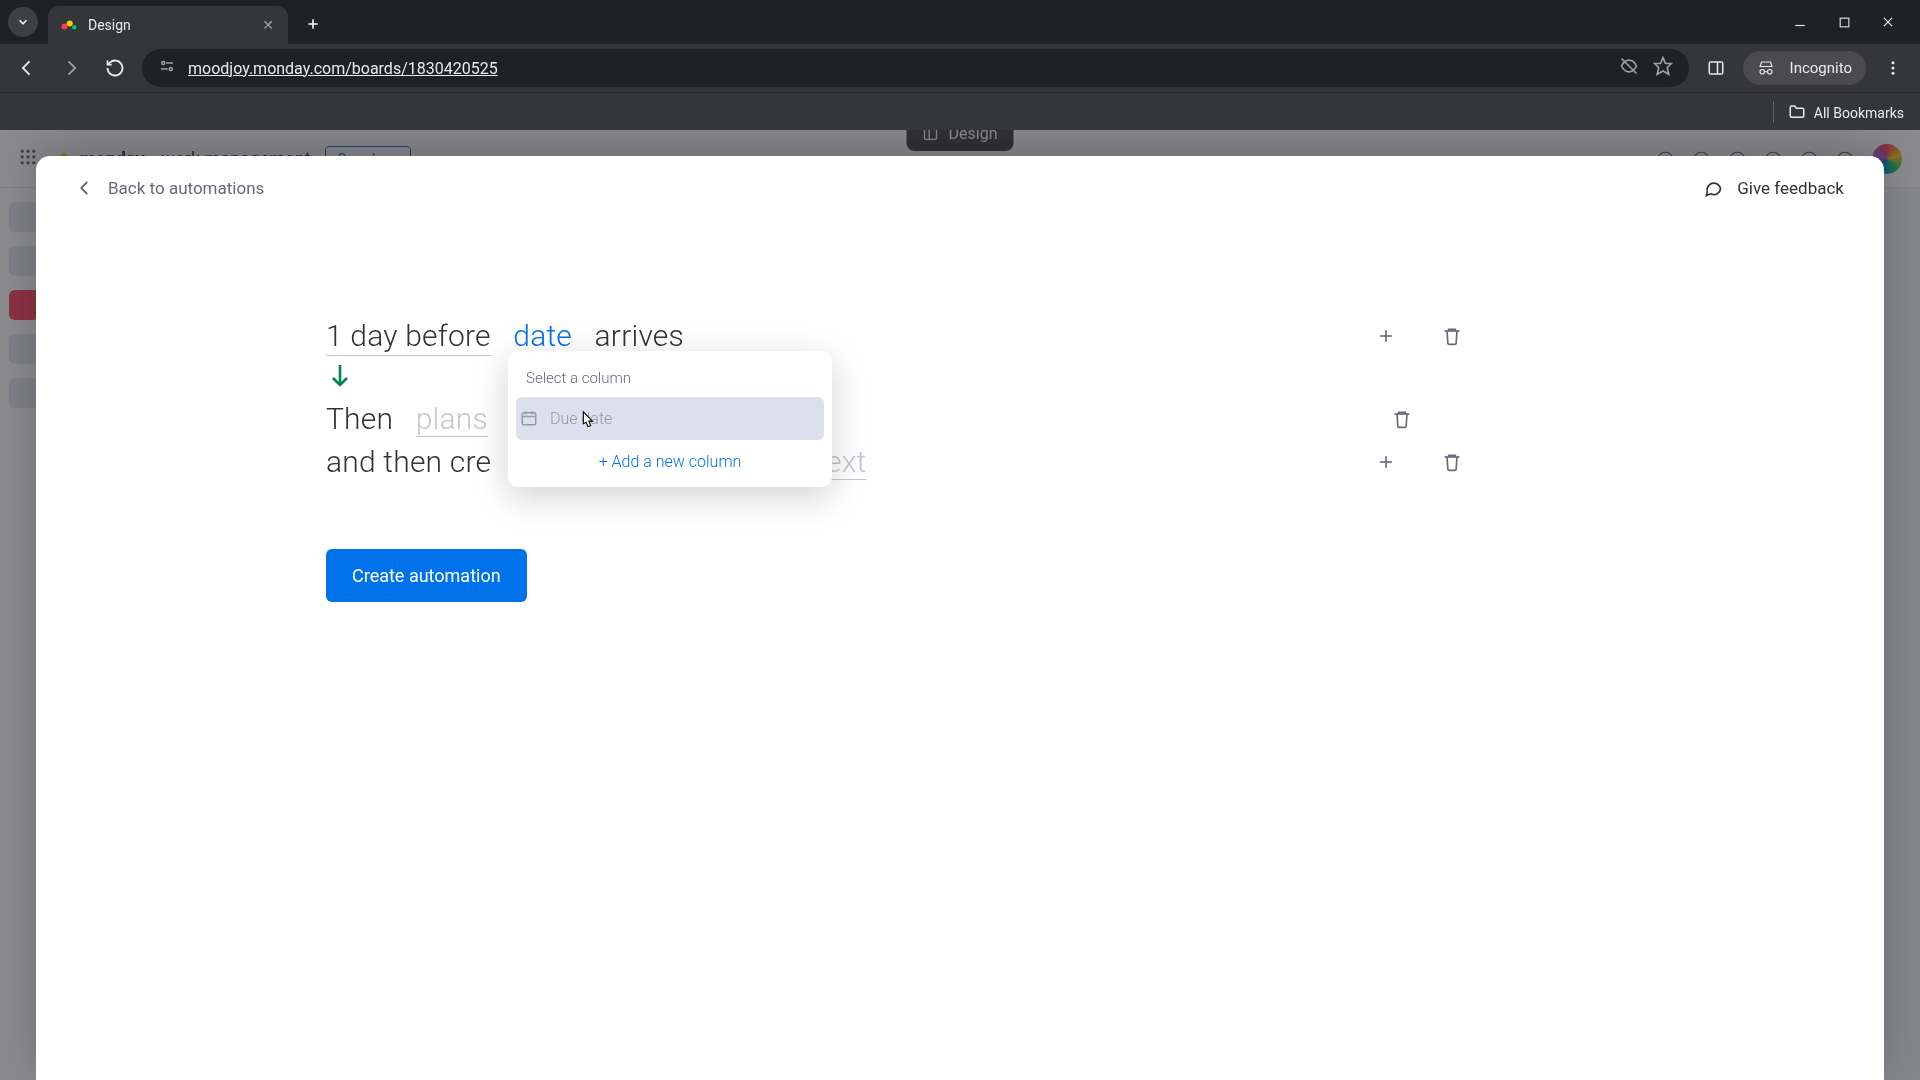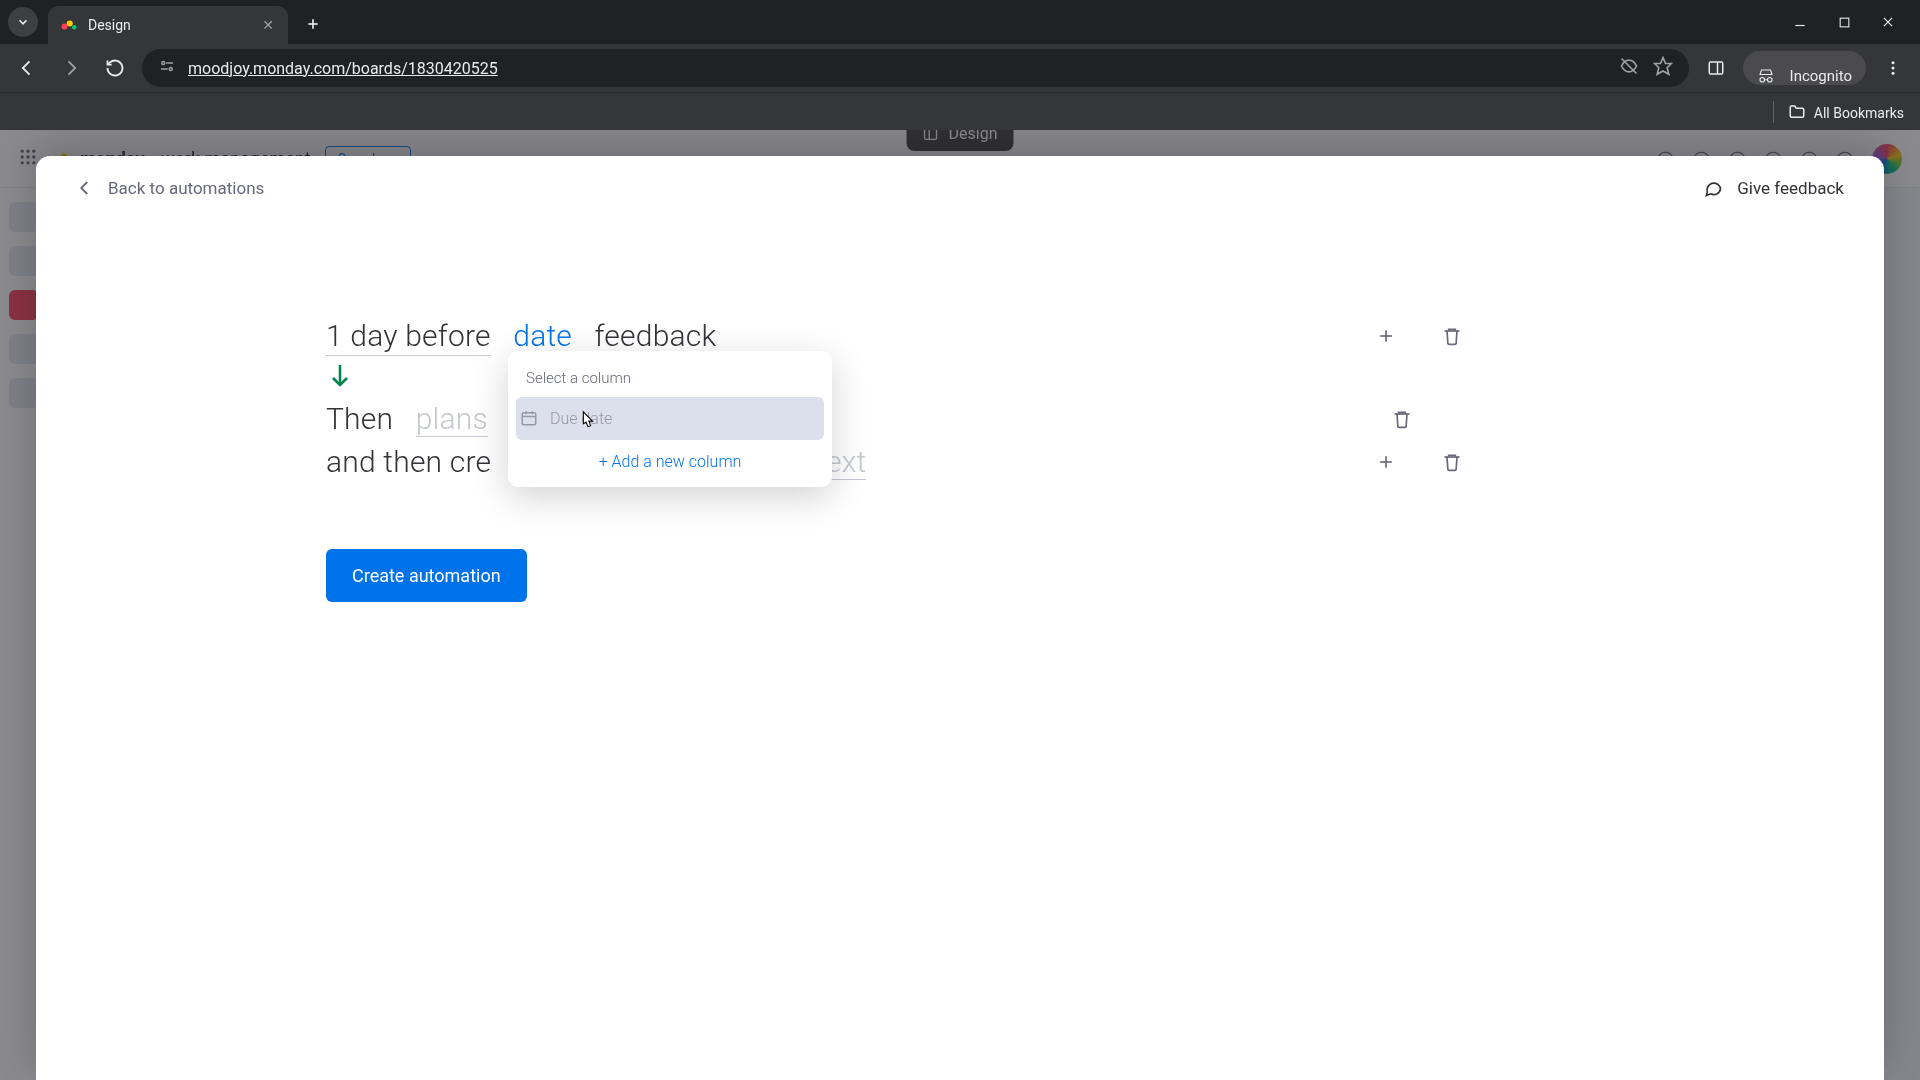--- a/index.html
+++ b/index.html
@@ -16,21 +16,21 @@
   .window-controls { margin-left:auto; display:flex; gap:28px; padding-right:16px; color:#e8eaed;}
   .window-controls span { width:16px; height:16px; display:flex; align-items:center; justify-content:center; cursor:pointer;}
 
   .chrome-toolbar { height: 48px; background: #35363a; display:flex; align-items:center; padding:0 10px; gap:10px; }
   .nav-btn { width:34px; height:34px; display:flex; align-items:center; justify-content:center; color:#9aa0a6; border-radius:50%;}
   .nav-btn.enabled { color:#e8eaed; }
   .omnibox { flex:1; height:38px; background:#202124; border-radius:20px; display:flex; align-items:center; padding:0 16px; gap:12px; color:#e8eaed;text-decoration:underline;}
   .omnibox .secure { color:#9aa0a6; }
   .omnibox input { flex:1; background:transparent; border:none; outline:none; color:#e8eaed; font-size:16px; }
   .omnibox .right-icons { display:flex; gap:14px; color:#9aa0a6; align-items:center;}
-  .incognito-chip { height:34px; background:#4a4a4f; border-radius:18px; display:flex; align-items:flex-end; gap:15px; padding:0 14px; color:#e8eaed; font-size:15px;}
+  .incognito-chip { height:34px; background:#4a4a4f; border-radius:18px; display:flex; align-items:center; gap:15px; padding:0 14px; color:#e8eaed; font-size:15px;}
   .chrome-menu-btn { width:34px; height:34px; display:flex; align-items:center; justify-content:center; color:#e8eaed;}
 
   .bookmarks-bar { height: 38px; background:#35363a; border-top:1px solid #2a2a2e; display:flex; align-items:center; justify-content:flex-end; padding:0 16px; color:#e8eaed; font-size:14px; gap:8px;}
   .bookmarks-bar .sep { width:1px; height:22px; background:#5f6368; margin-right:6px;}
   .bookmarks-bar .folder { display:flex; align-items:flex-end; gap:8px;}
 
   
   .viewport { position:relative; width:100%; height: calc(1080px - 44px - 48px - 38px); background:#f6f7fb; overflow:hidden; }
   .page-bg { position:absolute; inset:0; filter: blur(0px); }
   .bg-topbar { height:58px; background:#fff; border-bottom:1px solid #e6e9ef; display:flex; align-items:center; padding:0 18px; gap:14px; color:#323338; position:relative;}
@@ -257,21 +257,21 @@
 
     <div class="builder">
 
       
       <div class="line" style="width:1010px;">
         <span class="text">
           <span class="slot-underline">1 day before</span>
           <span>&nbsp;</span>
           <span class="slot-link">date</span>
           <span>&nbsp;</span>
-          <span>feedback</span>
+          <span>arrives</span>
         </span>
         <div class="row-actions" style="right:-130px;">
           <span class="icon-btn">
               <svg width="20" height="20" viewBox="0 0 24 24" stroke="currentColor" stroke-width="2" fill="none">
                 <line x1="12" y1="5" x2="12" y2="19"></line>
                 <line x1="5" y1="12" x2="19" y2="12"></line>
               </svg>
             </span>
           <span class="icon-btn">
               <svg width="20" height="20" viewBox="0 0 24 24" stroke="currentColor" stroke-width="2" fill="none">

